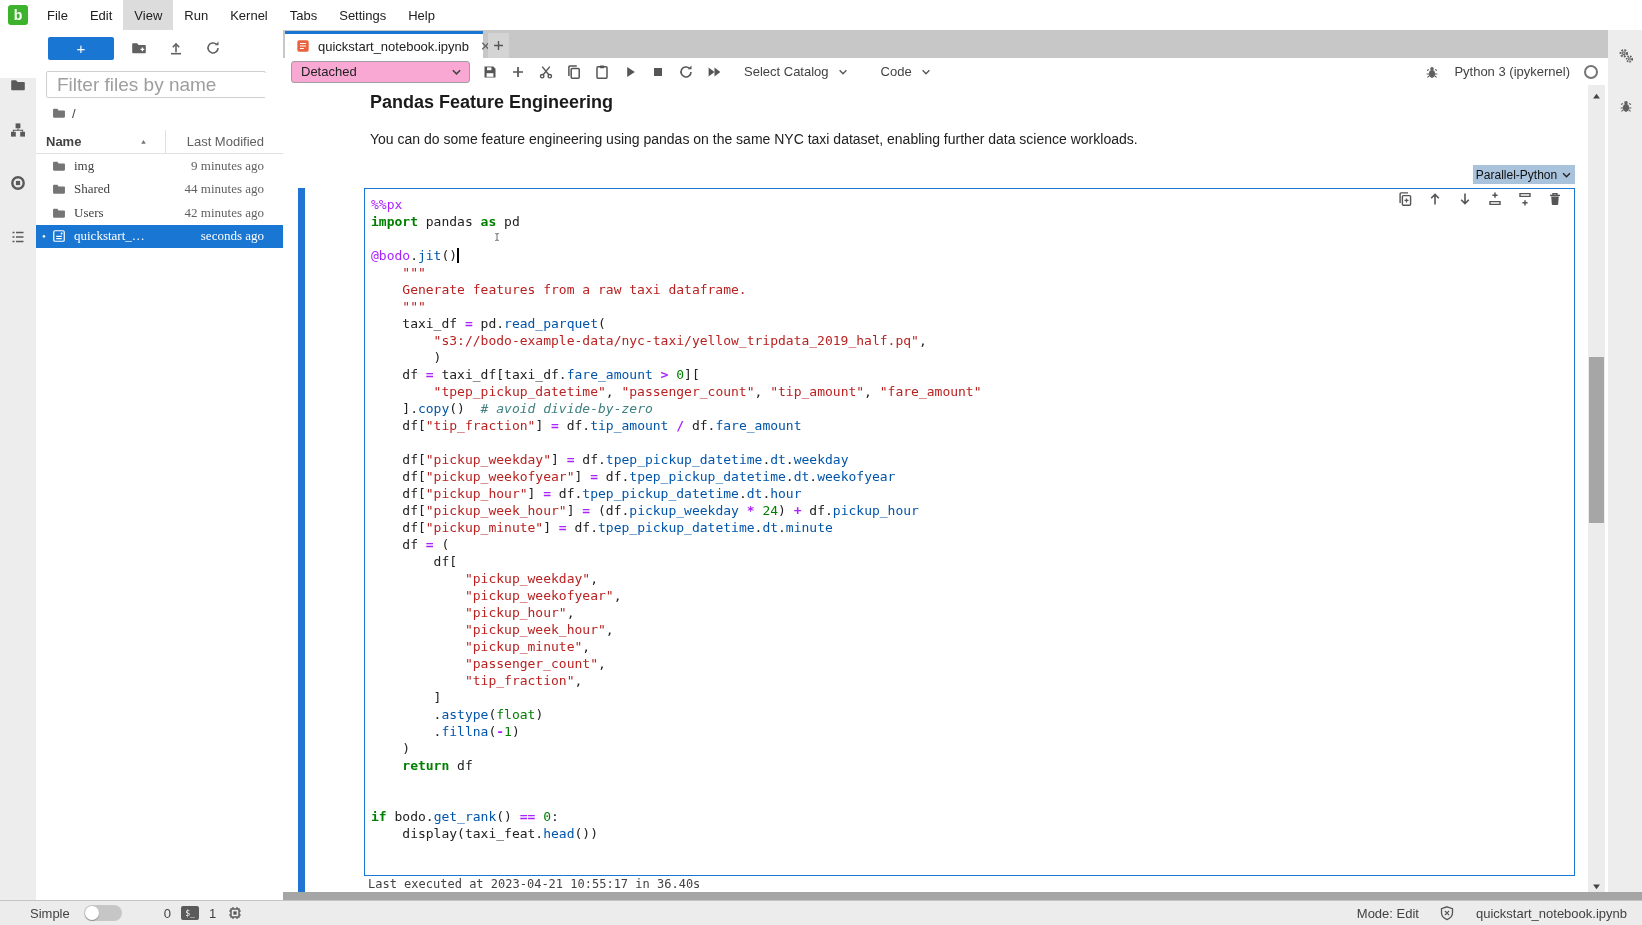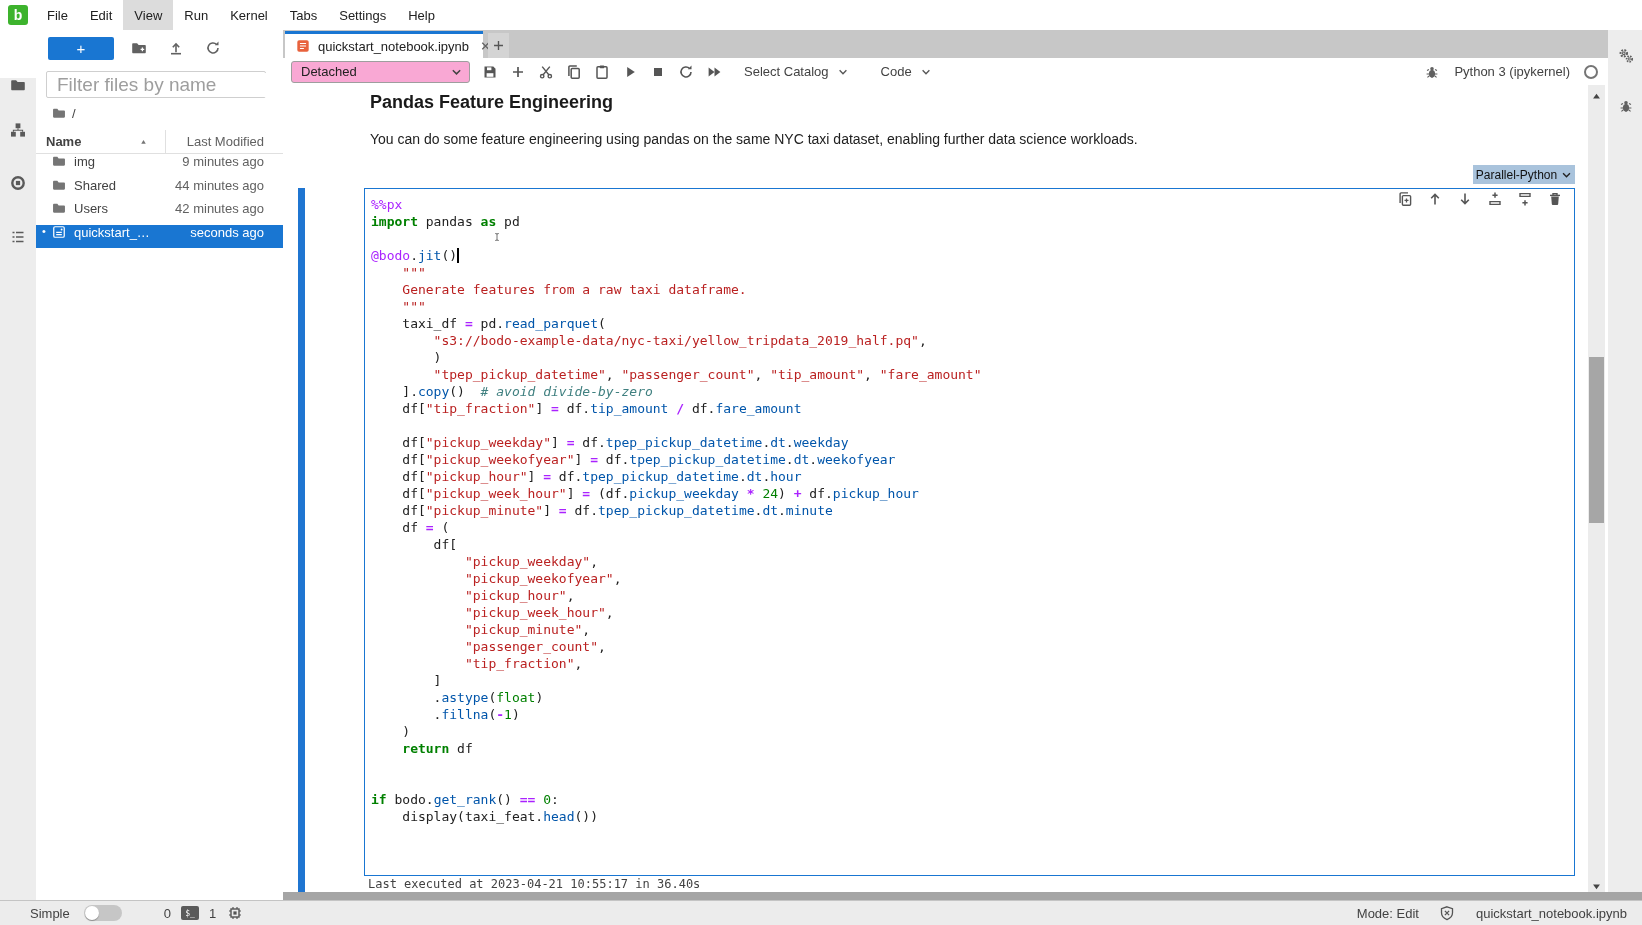--- a/index.html
+++ b/index.html
@@ -35,21 +35,21 @@
   .breadcrumb{position:absolute;left:16px;top:74px;height:18px;display:flex;align-items:center;gap:6px;
               font-size:13px;color:#424242;}
   .breadcrumb .tbtn{width:14px;height:14px;color:#757575;}
   .listing-header{position:absolute;left:0;top:100px;width:247px;height:23px;border-bottom:1px solid #e0e0e0;
                   display:flex;align-items:center;font-size:13px;color:#616161;}
   .lh-name{margin-left:10px;font-weight:bold;color:#424242;}
   .sort-caret{width:9px;height:9px;margin-left:58px;color:#757575;}
   .lh-mod{margin-left:auto;margin-right:19px;border-left:1px solid #e0e0e0;padding-left:12px;height:23px;
           display:flex;align-items:center;flex:0 0 auto;width:86px;justify-content:flex-end;}
   .file-rows{position:absolute;left:0;top:124px;width:247px;}
-  .file-row{height:23.5px;display:flex;align-items:flex-start;font-size:13px;color:#424242;}
+  .file-row{height:23.5px;display:flex;align-items:center;font-size:13px;color:#424242;font-family:Liberation Serif, serif;}
   .file-row .dot{width:8px;margin-left:6px;font-size:11px;visibility:hidden;}
   .file-row .ficon{width:14px;height:14px;margin-left:2px;color:#757575;flex:0 0 auto;}
   .file-row .fname{margin-left:8px;white-space:nowrap;overflow:hidden;}
   .file-row .ftime{margin-left:auto;margin-right:19px;color:#616161;}
   .file-row.selected{background:#1976d2;color:#fff;}
   .file-row.selected .ftime{color:#fff;}
   .file-row.selected .ficon{color:#fff;}
   .file-row.selected .dot{visibility:visible;}
   
   .tabstrip{left:283px;top:30px;width:1325px;height:28px;background:#c7c7c7;}
@@ -409,20 +409,21 @@
           <div class="code-line"><span class="tok-mg">%%px</span></div>
           <div class="code-line"><span class="tok-kw">import</span><span class="tok-pl"> pandas </span><span class="tok-kw">as</span><span class="tok-pl"> pd</span></div>
           <div class="code-line">&nbsp;</div>
           <div class="code-line"><span class="tok-mg">@bodo</span><span class="tok-pl">.</span><span class="tok-pr">jit</span><span class="tok-pl">()</span><span class="caret"></span></div>
           <div class="code-line"><span class="tok-st">    """</span></div>
           <div class="code-line"><span class="tok-st">    Generate features from a raw taxi dataframe.</span></div>
           <div class="code-line"><span class="tok-st">    """</span></div>
           <div class="code-line"><span class="tok-pl">    taxi_df </span><span class="tok-op">=</span><span class="tok-pl"> pd.</span><span class="tok-pr">read_parquet</span><span class="tok-pl">(</span></div>
           <div class="code-line"><span class="tok-st">        "s3://bodo-example-data/nyc-taxi/yellow_tripdata_2019_half.pq"</span><span class="tok-pl">,</span></div>
           <div class="code-line"><span class="tok-pl">        )</span></div>
+          <div class="code-line"><span class="tok-pl">    df </span><span class="tok-op">=</span><span class="tok-pl"> taxi_df[taxi_df.</span><span class="tok-pr">fare_amount</span><span class="tok-pl"> </span><span class="tok-op">&gt;</span><span class="tok-pl"> </span><span class="tok-nm">0</span><span class="tok-pl">][</span></div>
           <div class="code-line"><span class="tok-st">        "tpep_pickup_datetime"</span><span class="tok-pl">, </span><span class="tok-st">"passenger_count"</span><span class="tok-pl">, </span><span class="tok-st">"tip_amount"</span><span class="tok-pl">, </span><span class="tok-st">"fare_amount"</span></div>
           <div class="code-line"><span class="tok-pl">    ].</span><span class="tok-pr">copy</span><span class="tok-pl">()  </span><span class="tok-cm"># avoid divide-by-zero</span></div>
           <div class="code-line"><span class="tok-pl">    df[</span><span class="tok-st">"tip_fraction"</span><span class="tok-pl">] </span><span class="tok-op">=</span><span class="tok-pl"> df.</span><span class="tok-pr">tip_amount</span><span class="tok-pl"> </span><span class="tok-op">/</span><span class="tok-pl"> df.</span><span class="tok-pr">fare_amount</span></div>
           <div class="code-line">&nbsp;</div>
           <div class="code-line"><span class="tok-pl">    df[</span><span class="tok-st">"pickup_weekday"</span><span class="tok-pl">] </span><span class="tok-op">=</span><span class="tok-pl"> df.</span><span class="tok-pr">tpep_pickup_datetime</span><span class="tok-pl">.</span><span class="tok-pr">dt</span><span class="tok-pl">.</span><span class="tok-pr">weekday</span></div>
           <div class="code-line"><span class="tok-pl">    df[</span><span class="tok-st">"pickup_weekofyear"</span><span class="tok-pl">] </span><span class="tok-op">=</span><span class="tok-pl"> df.</span><span class="tok-pr">tpep_pickup_datetime</span><span class="tok-pl">.</span><span class="tok-pr">dt</span><span class="tok-pl">.</span><span class="tok-pr">weekofyear</span></div>
           <div class="code-line"><span class="tok-pl">    df[</span><span class="tok-st">"pickup_hour"</span><span class="tok-pl">] </span><span class="tok-op">=</span><span class="tok-pl"> df.</span><span class="tok-pr">tpep_pickup_datetime</span><span class="tok-pl">.</span><span class="tok-pr">dt</span><span class="tok-pl">.</span><span class="tok-pr">hour</span></div>
           <div class="code-line"><span class="tok-pl">    df[</span><span class="tok-st">"pickup_week_hour"</span><span class="tok-pl">] </span><span class="tok-op">=</span><span class="tok-pl"> (df.</span><span class="tok-pr">pickup_weekday</span><span class="tok-pl"> </span><span class="tok-op">*</span><span class="tok-pl"> </span><span class="tok-nm">24</span><span class="tok-pl">) </span><span class="tok-op">+</span><span class="tok-pl"> df.</span><span class="tok-pr">pickup_hour</span></div>
           <div class="code-line"><span class="tok-pl">    df[</span><span class="tok-st">"pickup_minute"</span><span class="tok-pl">] </span><span class="tok-op">=</span><span class="tok-pl"> df.</span><span class="tok-pr">tpep_pickup_datetime</span><span class="tok-pl">.</span><span class="tok-pr">dt</span><span class="tok-pl">.</span><span class="tok-pr">minute</span></div>
           <div class="code-line"><span class="tok-pl">    df </span><span class="tok-op">=</span><span class="tok-pl"> (</span></div>

